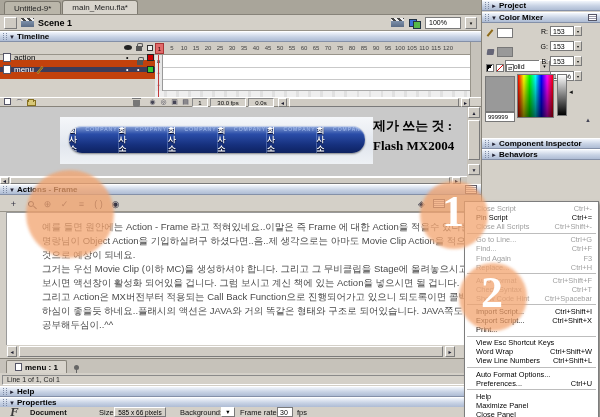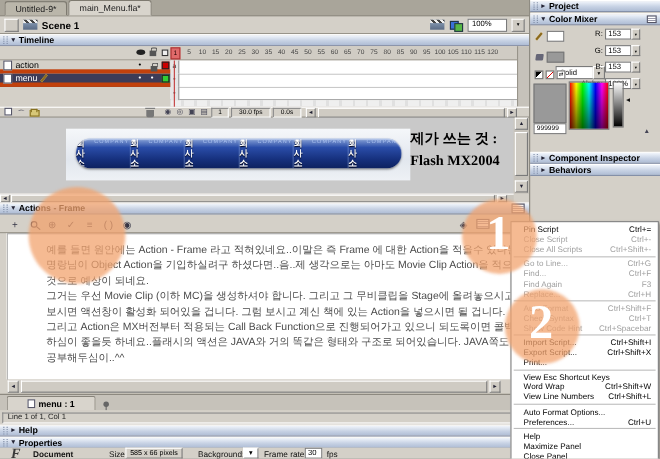--- a/index.html
+++ b/index.html
@@ -67,21 +67,21 @@
   .grid{position:absolute;left:155px;top:13px;right:11px;height:36px;background-color:#fff;
         background-image:repeating-linear-gradient(90deg,rgba(0,0,0,0) 0 9.5px,#e4e4e4 9.5px 12px),
                          repeating-linear-gradient(180deg,rgba(0,0,0,0) 0 11px,#cicicc 11px 12px);
         border-bottom:1px solid #aaa}
   .gridrowline{position:absolute;right:11px;left:155px;height:1px;background:#c9c9c9}
   .gridext{position:absolute;left:155px;top:49px;right:11px;height:6px;background:#efefef;
         background-image:repeating-linear-gradient(90deg,rgba(0,0,0,0) 0 9.5px,#e0e0e0 9.5px 12px)}
   .playline{position:absolute;left:158px;top:13px;width:1px;height:42px;background:#c23a3a;z-index:3}
   .f1cell{position:absolute;left:155px;width:8px;height:12px;border-right:1px solid #999;background:#e6e6e6;
           font-size:6px;display:flex;align-items:center;justify-content:center;color:#222;z-index:2}
-  .lrow{position:absolute;left:0;width:155px;height:12px;background:#d4d0c8;border-bottom:4px solid #c2410c;
+  .lrow{position:absolute;left:0;width:155px;height:12px;background:#d4d0c8;border-bottom:7px solid #c2410c;
         display:flex;align-items:center;gap:3px;padding-left:3px;font-size:8px}
   .lrow.sel{background:#3c3c58;color:#fff}
   .lrow .c1{position:absolute;left:126px;font-size:7px;line-height:5px}
   .lrow .c2{position:absolute;left:137px;font-size:7px;line-height:5px}
   .lrow .csq{position:absolute;left:147px;width:7px;height:7px;border:1px solid #222}
   .tl-end{position:absolute;right:0;top:0;width:11px;height:55px;background:#c6c2ba;border-left:1px solid #98948a}
   #tl-foot{position:absolute;left:0;top:97px;width:481px;height:10px;background:#d4d0c8;
            border-top:1px solid #fff;border-bottom:1px solid #87837a}
   .tbico{position:absolute;top:0;width:11px;height:9px;display:flex;align-items:flex-start;justify-content:center;font-size:7px;color:#445}
   .statbox{position:absolute;top:0;height:9px;border:1px solid;border-color:#8a8a8a #fff #fff #8a8a8a;
@@ -115,21 +115,21 @@
             display:flex;align-items:center;justify-content:center}
   #script{position:absolute;left:6px;top:212px;width:461px;height:133px;background:#fff;
           box-shadow:inset 1px 1px 0 #9a9a9a;overflow:hidden}
   .scriptlines{position:absolute;left:36px;top:9px;right:2px}
   .sline{height:14px;font-size:9.5px;color:#4a4a4a;white-space:nowrap;overflow:hidden}
   #script-vs{position:absolute;left:467px;top:212px;width:14px;height:146px;background:#c6c2ba}
   #script-hs{position:absolute;left:6px;top:345px;width:461px;height:13px;background:#d4d0c8}
   #script-tabs{position:absolute;left:0;top:358px;width:481px;height:15px;background:#c6c2ba;
                border-top:1px solid #87837a;display:flex;align-items:flex-end;padding-left:6px;gap:3px}
   .stab{height:13px;background:#d8d4cc;border:1px solid #87837a;border-bottom:none;border-radius:2px 2px 0 0;
-        padding:0 18px;display:flex;align-items:center;gap:3px;font-size:8px;font-weight:bold}
+        padding:0 8px;display:flex;align-items:center;gap:3px;font-size:8px;font-weight:bold}
   .stab .ico-page{width:7px;height:8px}
   #script-status{position:absolute;left:0;top:373px;width:481px;height:13px;background:#d4d0c8;display:flex;align-items:center;padding:0 2px}
   .statusbar{flex:1;height:10px;border:1px solid;border-color:#8a8a8a #fff #fff #8a8a8a;display:flex;align-items:center;
              padding-left:4px;font-size:7px;color:#222}
 
   
   #propsrow{position:absolute;left:0;top:407px;width:481px;height:10px;background:#d4d0c8}
   .flogo{position:absolute;left:10px;top:0;font-family:"Liberation Serif",serif;font-style:italic;font-weight:bold;
          font-size:13px;color:#3a3a3a;line-height:10px}
   .plabel{position:absolute;top:1px;font-size:7.5px;color:#111}
@@ -473,27 +473,27 @@
     </div>
     <div class="phd r phdr" style="top:149px">
       <span class="grip"></span>
       <span class="arr">►</span>
       <span>Behaviors</span>
     </div>
   </div>
 
   <div id="ctxmenu">
 
-  <div class="mi">
+  <div class="mi disabled">
+      <span class="ml">Close Script</span>
+      <span class="ms">Ctrl+-</span>
+    </div>
+      <div class="mi">
       <span class="ml">Pin Script</span>
       <span class="ms">Ctrl+=</span>
-    </div>
-      <div class="mi disabled">
-      <span class="ml">Close Script</span>
-      <span class="ms">Ctrl+-</span>
     </div>
       <div class="mi disabled">
       <span class="ml">Close All Scripts</span>
       <span class="ms">Ctrl+Shift+-</span>
     </div>
       <div class="mi sep">
       
       
     </div>
       <div class="mi disabled">

